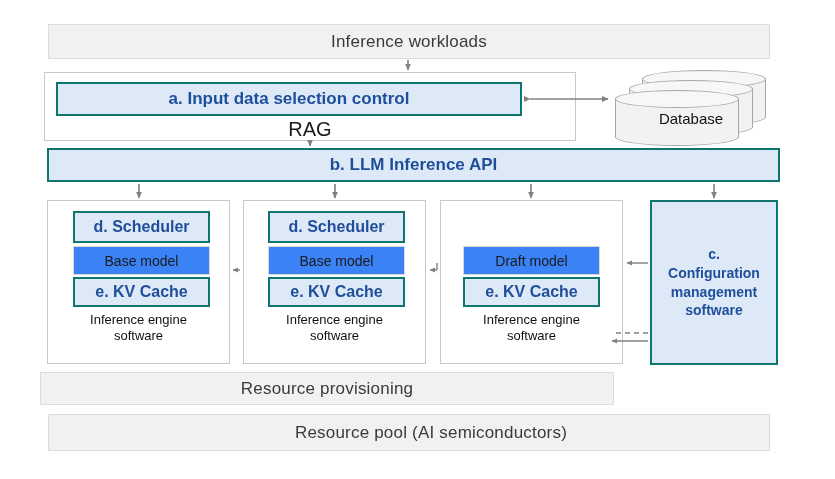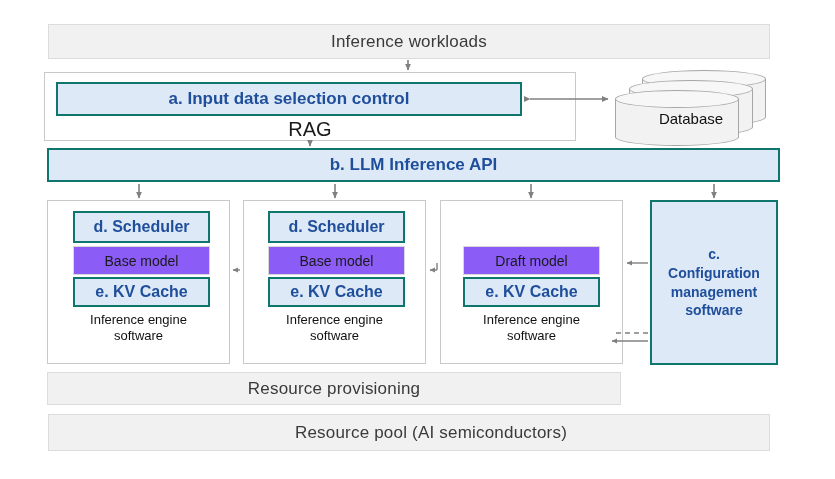--- a/index.html
+++ b/index.html
@@ -47,21 +47,21 @@
   .bluebox.conf  { font-size: 14px; line-height: 1.35; flex-direction: column; }
 
   
   .whitebox {
     background: #ffffff;
     border: 1px solid #c9c9c9;
   }
 
   
   .modelbox {
-    background: #8b5cf6;
+    background: #3b82f6;
     border: 1px solid #d8d8d8;
     display: flex;
     align-items: center;
     justify-content: center;
     color: #1a1a1a;
     font-size: 14px;
   }
 
   
   .caption {
@@ -205,21 +205,21 @@
     <div>software</div>
   </div>
 
   <div class="abs bluebox conf" style="left:650px; top:200px; width:128px; height:165px;">
     <div>c.</div>
     <div>Configuration</div>
     <div>management</div>
     <div>software</div>
   </div>
 
-  <div class="abs greybar" style="left:47px; top:372px; width:574px; height:33px;">
+  <div class="abs greybar" style="left:40px; top:372px; width:574px; height:33px;">
     <span>Resource provisioning</span>
   </div>
 
   <div class="abs greybar" style="left:48px; top:414px; width:722px; height:37px;padding-left:44px;">
     <span>Resource pool (AI semiconductors)</span>
   </div>
 
   <svg id="arrows" viewBox="0 0 835 479" xmlns="http://www.w3.org/2000/svg">
     <defs>
       <marker id="ah" markerWidth="7" markerHeight="7" refX="6" refY="3.5" orient="auto" markerUnits="userSpaceOnUse">

